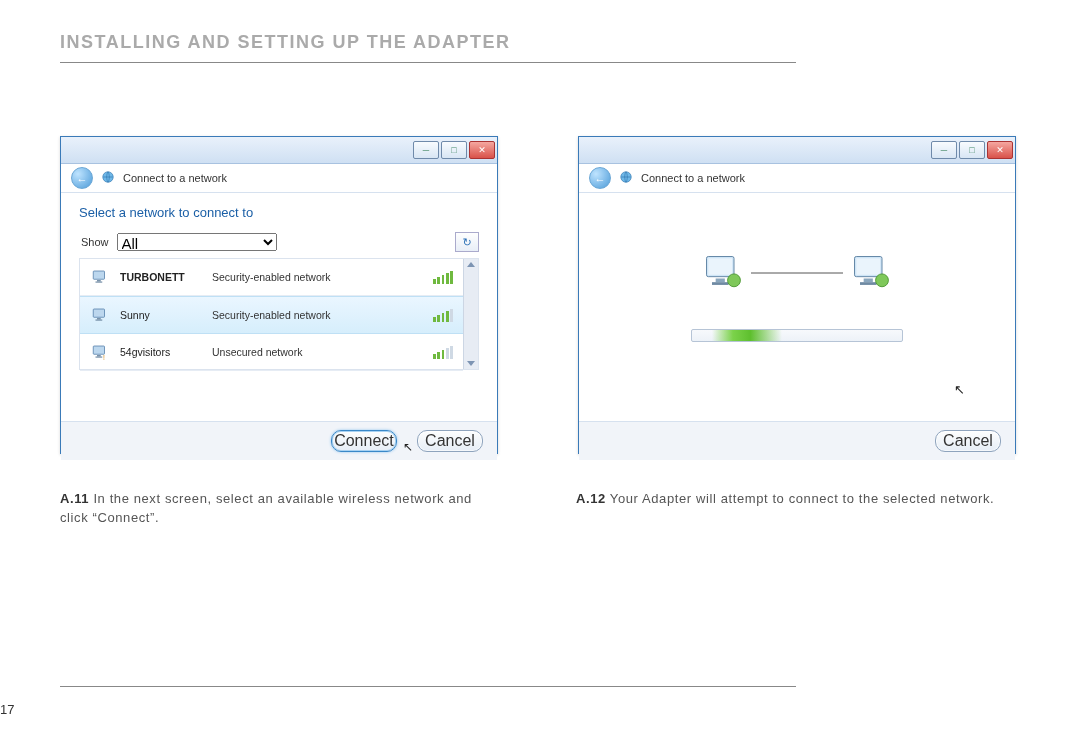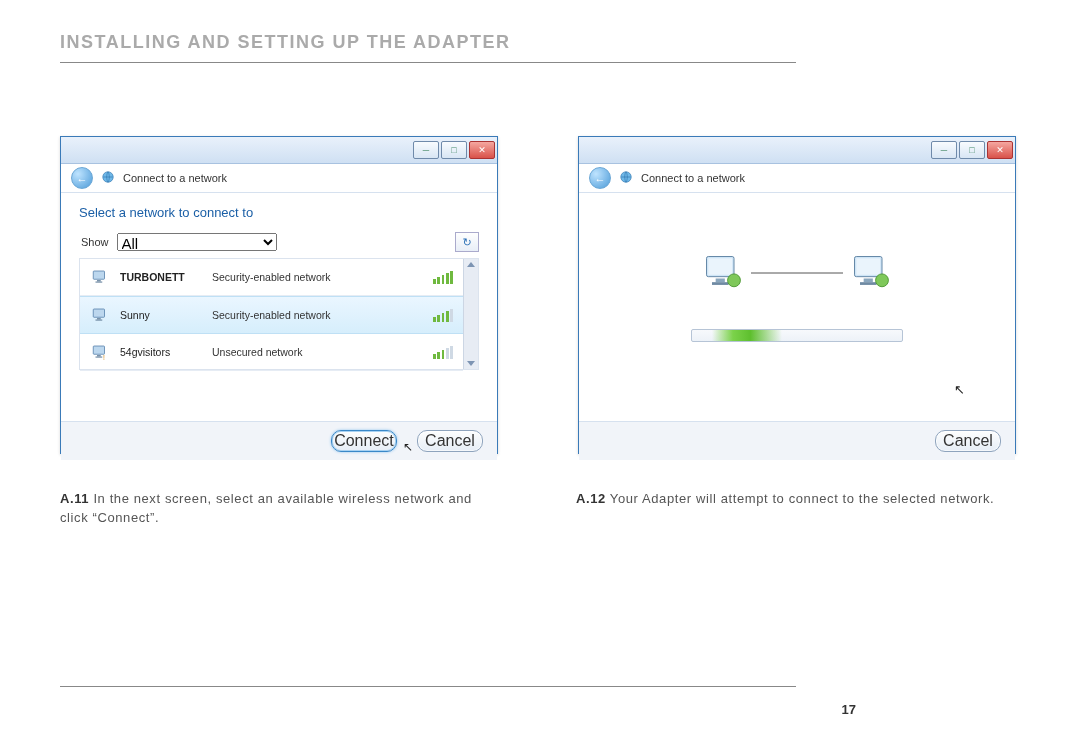--- a/index.html
+++ b/index.html
@@ -1,20 +1,20 @@
 <!DOCTYPE html>
 <html><head>
 <meta charset="utf-8">
 <style>
 html,body{margin:0;padding:0;width:1080px;height:756px;background:#fff;font-family:Arial,Helvetica,sans-serif;color:#444;overflow:hidden}
 .page{position:relative;width:856px;height:756px}
 .heading{position:absolute;left:60px;top:32px;font-size:18px;letter-spacing:1.5px;color:#aaa;font-weight:bold}
 .hr-top{position:absolute;left:60px;right:60px;top:62px;border-top:1px solid #888}
 .hr-bot{position:absolute;left:60px;right:60px;top:686px;border-top:1px solid #888}
-.pagenum{position:absolute;left:0;right:0;top:702px;text-align:right;font-size:13px;font-weight:bold;color:#333}
+.pagenum{position:absolute;left:0;right:0;top:702px;text-align:left;font-size:13px;font-weight:normal;color:#333}
 .screenshots{position:absolute;left:60px;top:136px;display:flex;gap:80px}
 .window{width:436px;height:316px;border:1px solid #3a7ab8;background:#fff;box-shadow:0 1px 3px rgba(0,0,0,.15);font-size:11px}
 .titlebar{height:26px;background:linear-gradient(#e9f1fb,#cfe0f3);border-bottom:1px solid #a8c2e0;display:flex;align-items:center;justify-content:flex-end;padding:0 2px;gap:2px}
 .winbtn{width:24px;height:16px;border:1px solid #6f8aaa;border-radius:2px;background:linear-gradient(#f8fbfe,#d8e6f4);display:flex;align-items:center;justify-content:center;font-size:9px;color:#486;line-height:1}
 .winbtn.close{background:linear-gradient(#f5a7a0,#d9524a);color:#fff;border-color:#a33}
 .crumb{height:28px;border-bottom:1px solid #d6e1ef;display:flex;align-items:center;padding:0 10px;gap:8px;color:#333}
 .backcircle{width:20px;height:20px;border-radius:50%;background:radial-gradient(circle at 30% 30%,#bfe4ff,#4d9bd8);border:1px solid #6ba7d6;display:flex;align-items:center;justify-content:center;color:#fff;font-size:11px}
 .body{padding:10px 18px 8px 18px;height:210px}
 .bluehead{color:#1b5fa6;font-size:13px;margin:2px 0 12px 0}
 .showrow{display:flex;align-items:center;gap:8px;margin-left:2px;margin-bottom:6px;color:#333}

